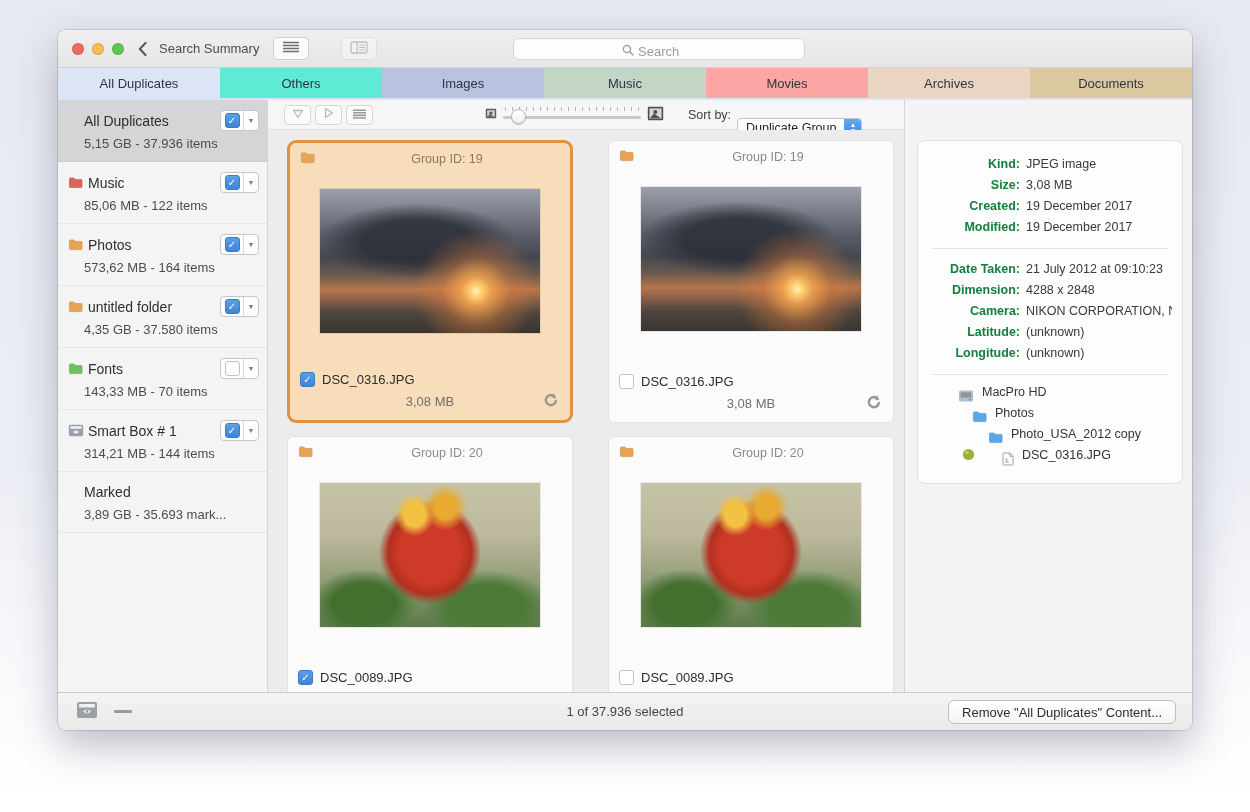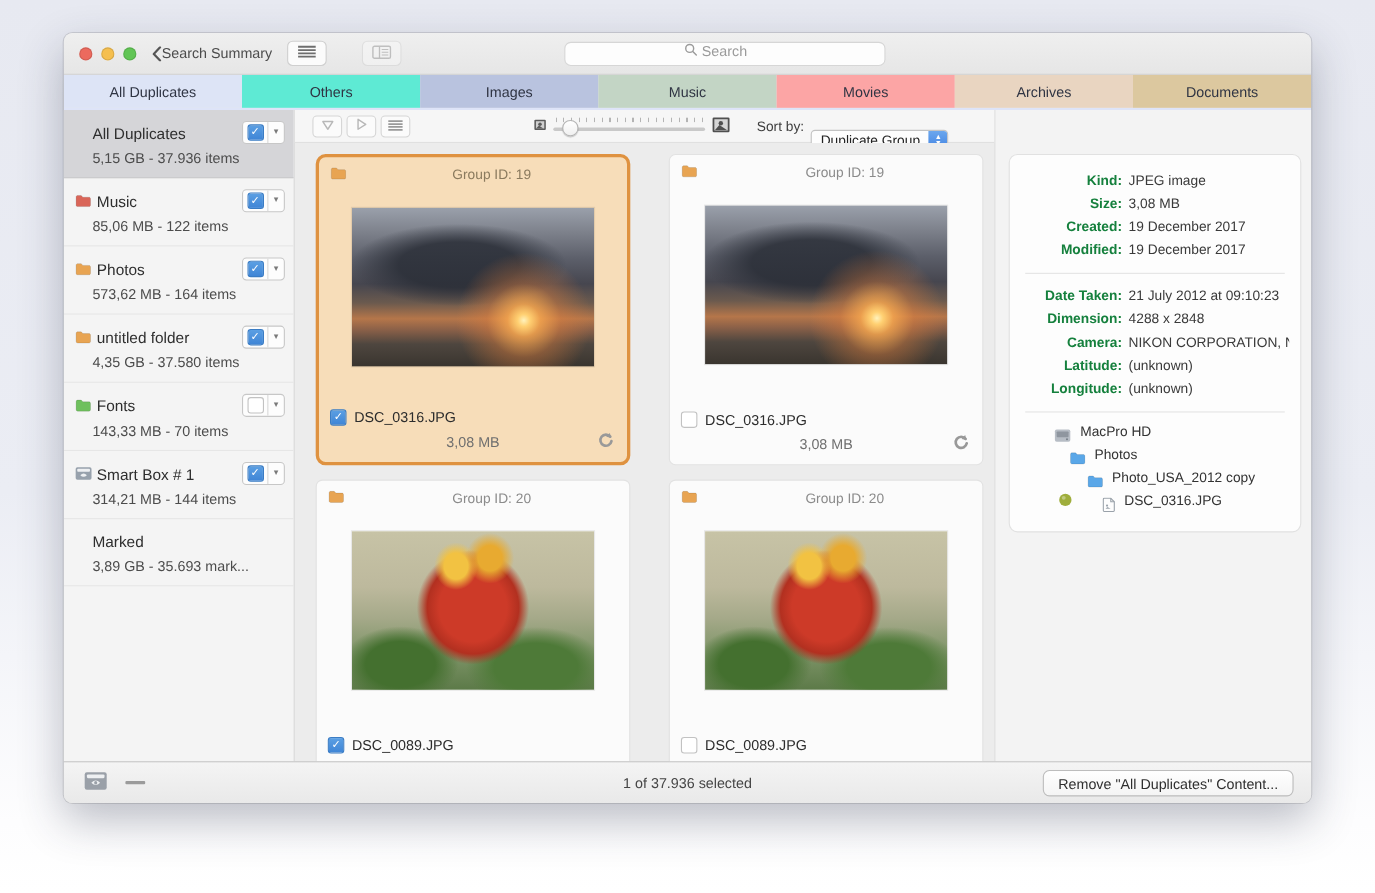--- a/index.html
+++ b/index.html
@@ -18,32 +18,32 @@
   
   .titlebar {
     height:38px; flex:0 0 38px; background:linear-gradient(180deg,#efefef,#e6e6e6);
     border-bottom:1px solid #d2d2d2; display:flex; align-items:center; position:relative;
   }
   .lights { display:flex; gap:8px; margin-left:14px; }
   .light { width:12px; height:12px; border-radius:50%; }
   .light.red   { background:#ec6a5e; box-shadow:inset 0 0 0 1px rgba(0,0,0,.12); }
   .light.yellow{ background:#f5bf4f; box-shadow:inset 0 0 0 1px rgba(0,0,0,.12); }
   .light.green { background:#61c555; box-shadow:inset 0 0 0 1px rgba(0,0,0,.12); }
-  .backbtn { display:flex; align-items:center; gap:0; margin-left:14px; color:#4a4a4a; cursor:default; }
+  .backbtn { display:flex; align-items:center; gap:12px; margin-left:14px; color:#4a4a4a; cursor:default; }
   .backbtn svg { display:block; }
   .backbtn .lbl { font-size:13px; color:#4c4c4c; }
   .viewbtn {
     width:36px; height:23px; border:1px solid #cfcfcf; border-radius:5px; background:#fbfbfb;
     display:flex; align-items:center; justify-content:center; margin-left:14px;
   }
   .viewbtn.second { margin-left:32px; opacity:.45; }
   .searchfield {
     position:absolute; left:455px; top:8px; width:292px; height:22px;
     border:1px solid #d6d6d6; border-radius:6px; background:#fdfdfd;
-    display:flex; align-items:flex-start; justify-content:center; gap:4px; color:#9b9b9b;
+    display:flex; align-items:flex-end; justify-content:center; gap:4px; color:#9b9b9b;
   }
   .searchfield input {
     border:none; outline:none; background:transparent; width:58px; font-size:13px;
     font-family:inherit; color:#333;
   }
   .searchfield input::placeholder { color:#9b9b9b; }
   
   .tabbar { height:32px; flex:0 0 32px; display:flex; border-bottom:2px solid #dee4f8; }
   .tab { flex:1; display:flex; align-items:center; justify-content:center; font-size:13px; color:#2f3443; }
   

